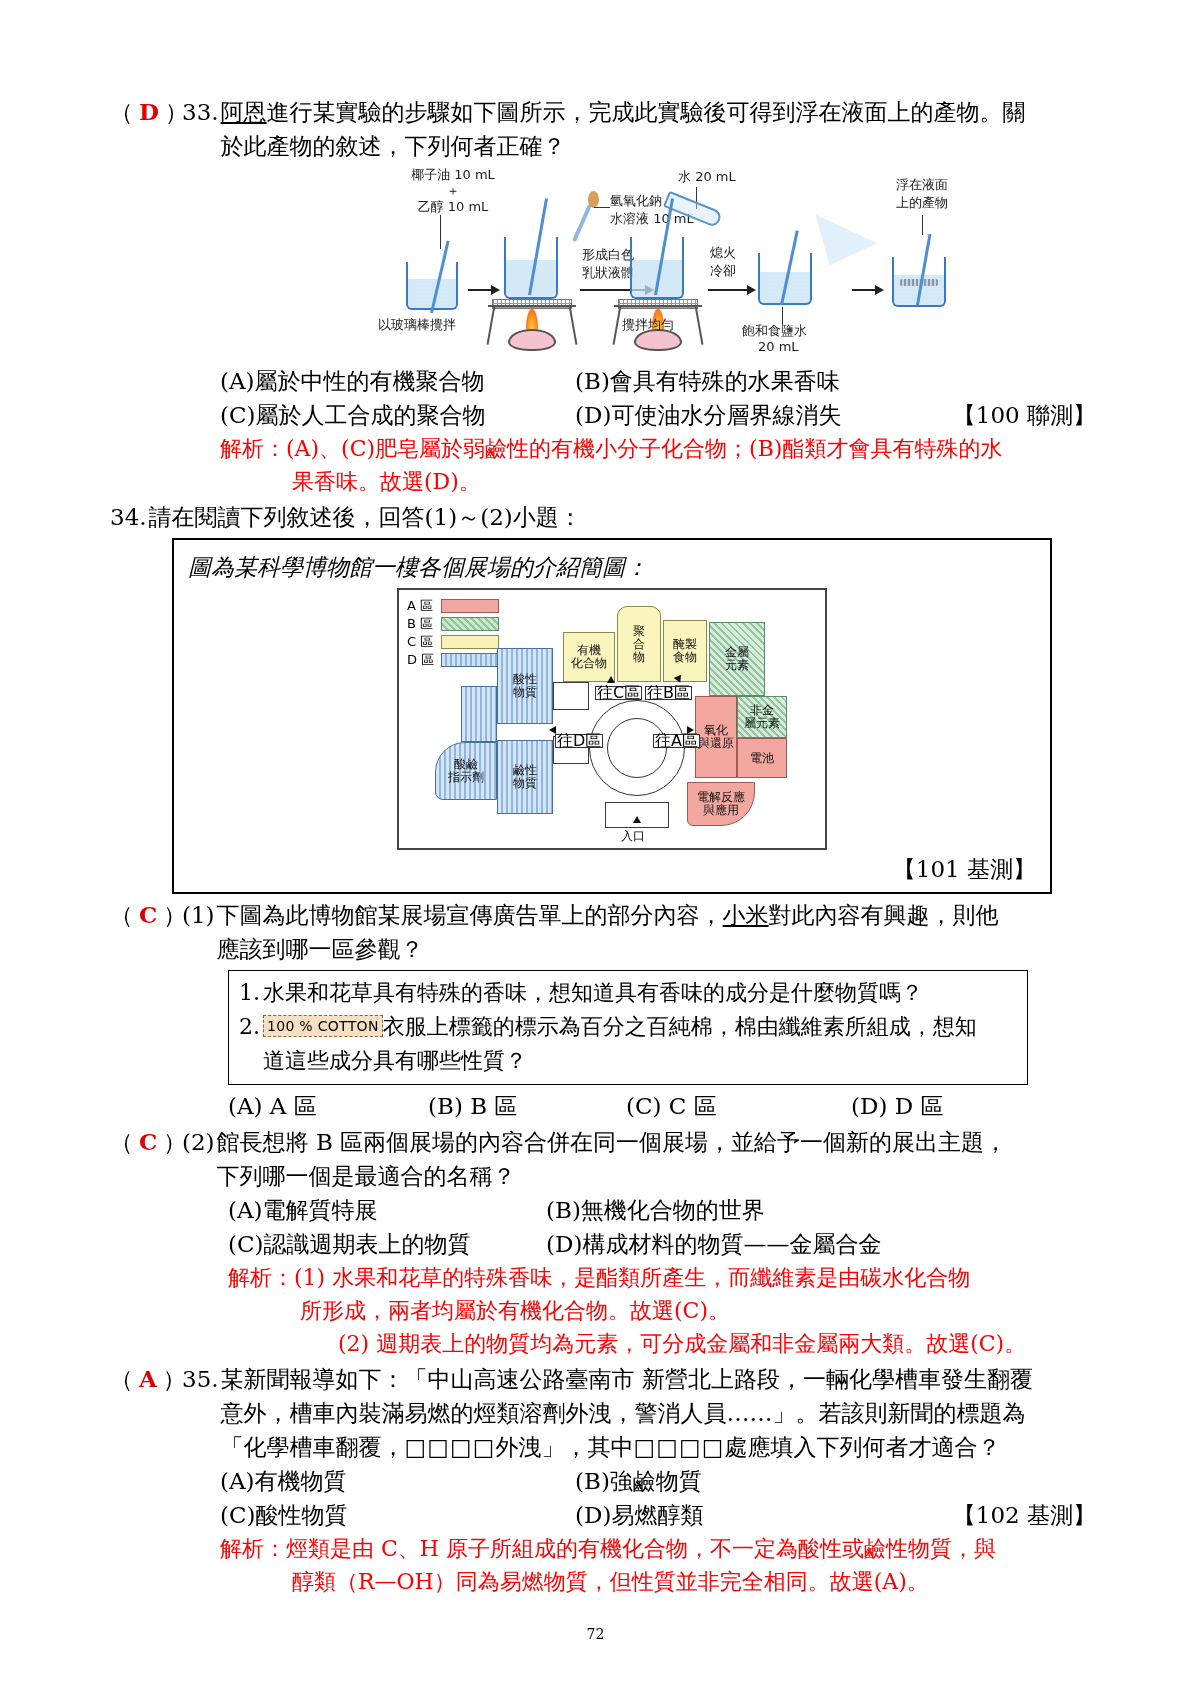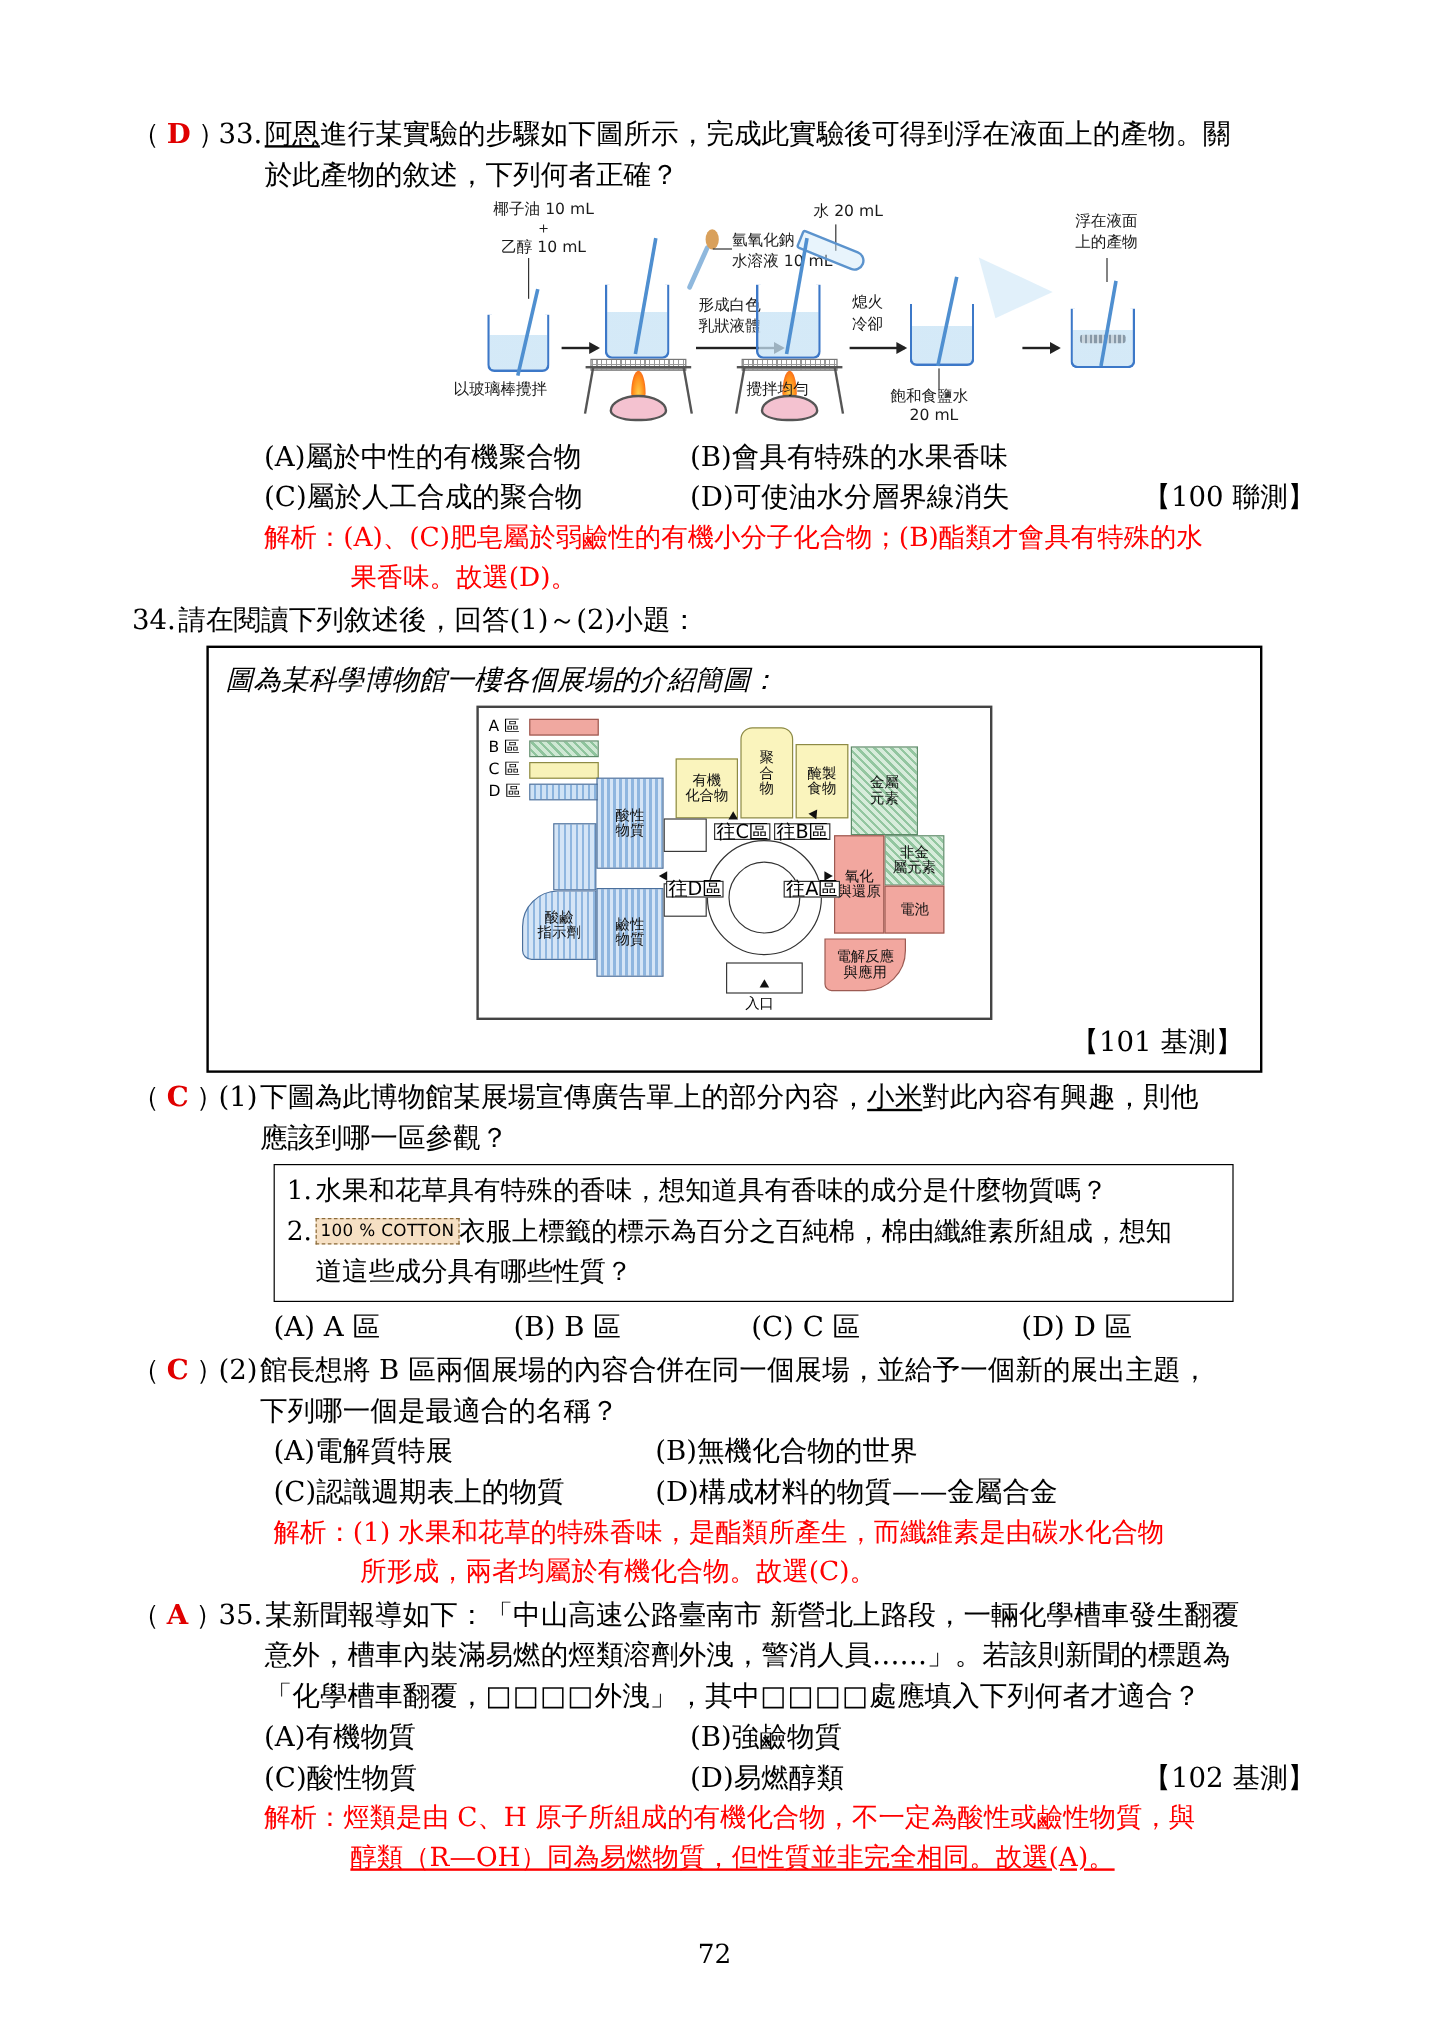--- a/index.html
+++ b/index.html
@@ -269,21 +269,21 @@
     line-height:20px;
     padding:0 3px;
     vertical-align: 3px;
     letter-spacing:0.3px;
   }
 
   .footer {
     position:absolute;
     left:0; right:0; bottom:42px;
     text-align:center;
-    font-size:22px;
+    font-size:14px;
   }
   .sq { font-family:"DejaVu Sans", sans-serif; letter-spacing:1px;}
 </style>
 </head>
 <body>
 
 <div class="page">
 
   <div class="q-block">
     <div class="q-line">
@@ -501,20 +501,21 @@
       </div>
       <div class="opt-row">
         <div class="opt opt-a" style="flex:0 0 318px;">(C)認識週期表上的物質</div>
         <div class="opt opt-b">(D)構成材料的物質——金屬合金</div>
       </div>
     </div>
 
     <div class="expl" style="padding-left:118px;">
       <p><span class="lbl">解析：</span><span>(1) 水果和花草的特殊香味，是酯類所產生，而纖維素是由碳水化合物</span></p>
       <p style="padding-left:72px;"><span>所形成，兩者均屬於有機化合物。故選(C)。</span></p>
+      <p style="padding-left:110px;"><span>(2) 週期表上的物質均為元素，可分成金屬和非金屬兩大類。故選(C)。</span></p>
     </div>
   </div>
 
   <div class="q-block">
     <div class="q-line">
       <div class="ansbox">
         <span class="paren">（</span><span class="letter">A</span><span class="paren">）</span>
       </div>
       <div class="qnum">35.</div>
       <div class="qtext">
@@ -531,18 +532,18 @@
       </div>
       <div class="opt-row">
         <div class="opt opt-a">(C)酸性物質</div>
         <div class="opt opt-b">(D)易燃醇類</div>
         <div class="opt">【102 基測】</div>
       </div>
     </div>
 
     <div class="expl expl-ind1">
       <p><span class="lbl">解析：</span><span>烴類是由 C、H 原子所組成的有機化合物，不一定為酸性或鹼性物質，與</span></p>
-      <p style="padding-left:72px;text-decoration:underline;"><span>醇類（R—OH）同為易燃物質，但性質並非完全相同。故選(A)。</span></p>
+      <p style="padding-left:72px;"><span>醇類（R—OH）同為易燃物質，但性質並非完全相同。故選(A)。</span></p>
     </div>
   </div>
 
   <div class="footer">72</div>
 </div>
 
 </body></html>

